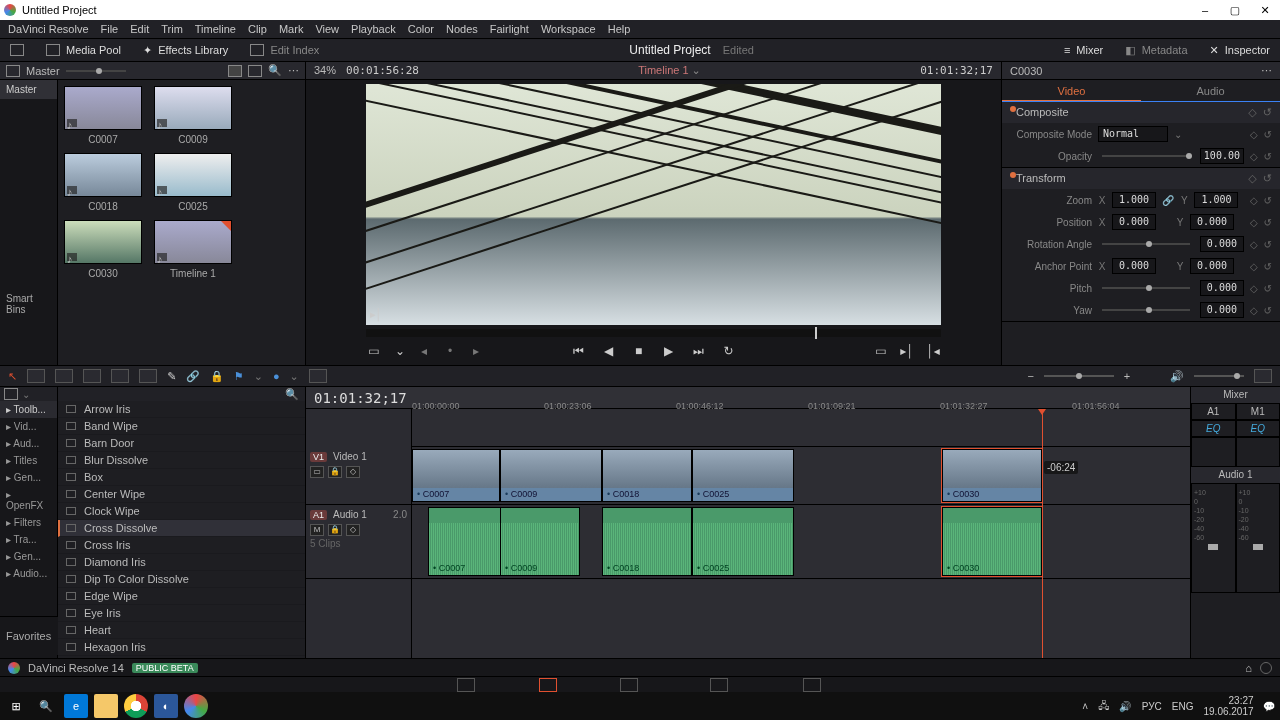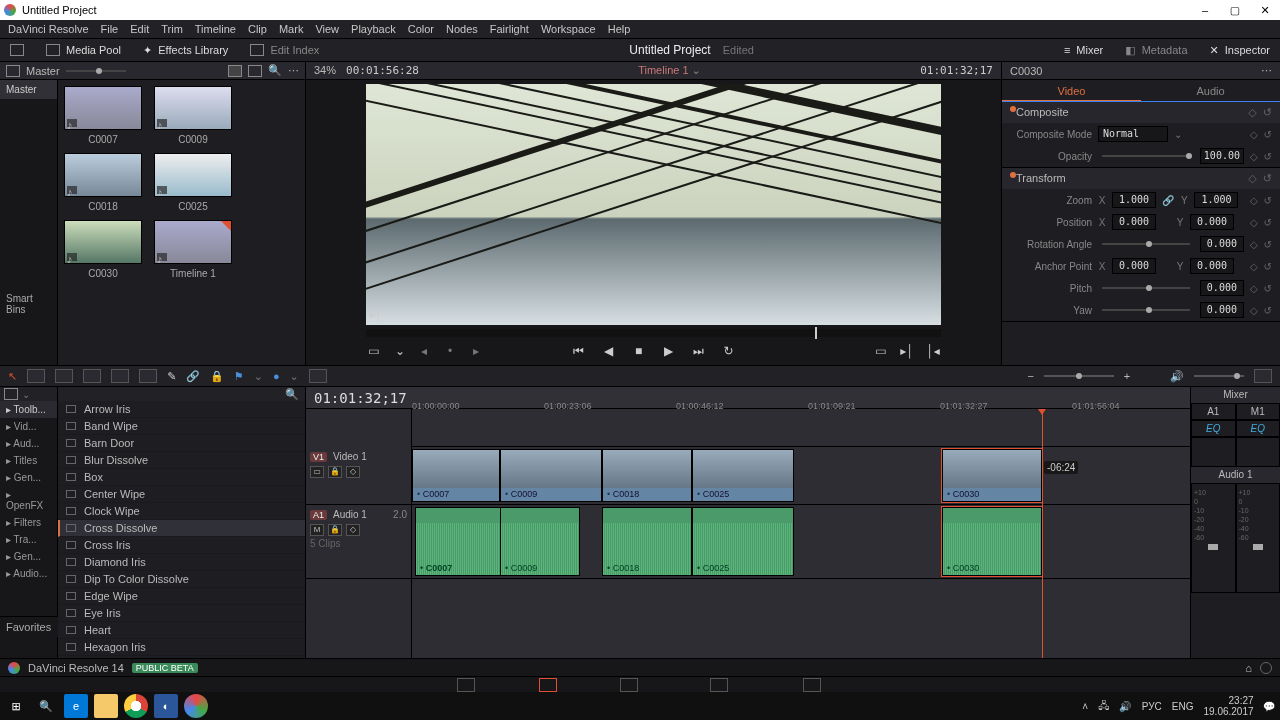--- a/index.html
+++ b/index.html
@@ -91,21 +91,21 @@
   .lower { display:flex; height:271px;}
   .fx-col { width:58px; background:#17171a; border-right:1px solid #000; font-size:10px;}
   .fx-col .fx-cat { padding:3px 6px; color:#999;}
   .fx-col .fx-cat.top{color:#ccc; background:#2a2a30;}
 
   .fx-list { width:248px; background:#1e1e22; border-right:1px solid #000; overflow:hidden;}
   .fx-list .hd { height:14px; background:#212126; display:flex; align-items:center; justify-content:flex-end; padding:0 6px;}
   .fx-item { display:flex; align-items:center; gap:8px; padding:2px 8px; font-size:11px; color:#bbb; border-bottom:1px solid #1a1a1e;}
   .fx-item .fxico{width:10px;height:8px;border:1px solid #666;}
   .fx-item.active{ background:#303038; border-left:2px solid #e07040; padding-left:6px;}
-  .fav-row{ padding:4px 6px; background:#17171a; color:#aaa; font-size:11px; border-top:1px solid #000;}
+  .fav-row{ padding:13px 6px; background:#17171a; color:#aaa; font-size:11px; border-top:1px solid #000;}
 
   .timeline { flex:1; background:#26262c; display:flex; flex-direction:column; position:relative;}
   .tl-ruler { height:22px; background:#303036; display:flex; align-items:center; border-bottom:1px solid #000; position:relative;}
   .tl-ruler .big-tc{ font-family:monospace; font-size:14px; color:#ddd; width:106px; padding-left:8px;}
   .tl-ruler .marks{ flex:1; position:relative; font-family:monospace; font-size:9px; color:#888;}
   .tl-ruler .mark{position:absolute; top:3px;}
   .playhead-line{position:absolute; top:0; bottom:0; width:1px; background:#e05030; left:740px; z-index:5;}
   .playhead-line::before{content:"";position:absolute;top:0;left:-4px;border-left:4px solid transparent;border-right:4px solid transparent;border-top:6px solid #e05030;}
 
   .tracks { flex:1; display:flex; }
@@ -597,21 +597,21 @@
             <div class="clip video" style="left: 280px; width: 102px;">
               <div class="cthumb"></div>
               <div class="clabel">C0025</div>
             </div>
             <div class="clip video sel" style="left: 530px; width: 100px;">
               <div class="cthumb"></div>
               <div class="clabel">C0030</div>
             </div>
           </div>
         <div class="track-row" id="atrack" style="height:74px;">
-            <div class="clip audio" style="left: 3px; width: 100px; font-weight: bold;">
+            <div class="clip audio" style="left: 16px; width: 100px;">
               <div class="wave"></div>
               <div class="clabel">• C0007</div>
             </div>
             <div class="clip audio" style="left: 88px; width: 80px;">
               <div class="wave"></div>
               <div class="clabel">• C0009</div>
             </div>
             <div class="clip audio" style="left: 190px; width: 90px;">
               <div class="wave"></div>
               <div class="clabel">• C0018</div>

